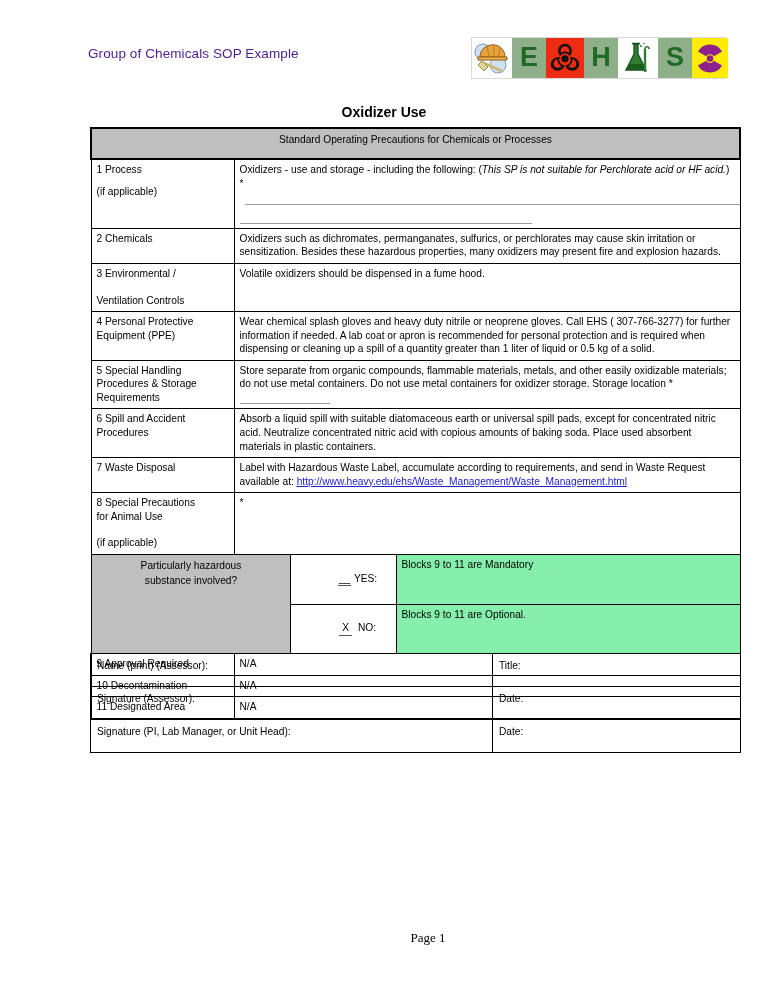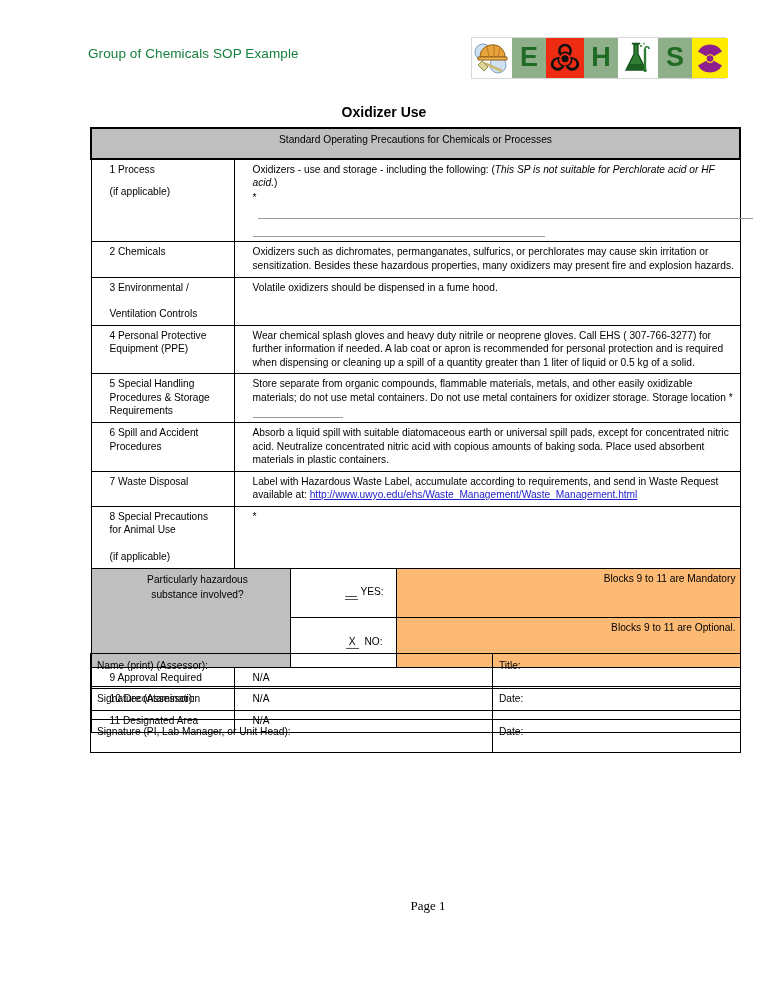--- a/index.html
+++ b/index.html
@@ -27,21 +27,21 @@
     top: 40px;
     left: 88px;
     width: 656px;
     height: 48px;
   }
   .doc-header-title {
     position: absolute;
     left: 0;
     top: 6px;
     font-size: 13.5px;
-    color: #15803d;
+    color: #4c1d95;
     letter-spacing: .1px;
     white-space: nowrap;
   }
 
   
   .ehs-logo {
     position: absolute;
     left: 383px;
     top: -3px;
     width: 255px;
@@ -93,21 +93,21 @@
     left: 90px;
     top: 127px;
     width: 651px;
     border-collapse: collapse;
     table-layout: fixed;
     font-size: 10.2px;
     line-height: 1.33;
   }
   .sop-table td {
     border: 1px solid #000000;
-    padding: 3px 4px 4px 18px;
+    padding: 3px 4px 4px 5px;
     vertical-align: top;
   }
   .banner-row td {
     background: #bfbfbf;
     text-align: center;
     border: 2px solid #000000;
     font-size: 10.2px;
     padding: 4px 4px 11px 4px;
   }
   .col-label { width: 143px; }
@@ -134,22 +134,22 @@
     line-height: 1.5;
   }
   .hz-opt-cell {
     background: #ffffff;
     text-align: center;
     vertical-align: middle;
     padding: 2px 4px;
     white-space: pre;
   }
   .hz-note-cell {
-    background: #fdba74;
-    text-align: right;
+    background: #86efac;
+    text-align: left;
     vertical-align: middle;
     padding: 2px 4px;
   }
   .mark-ul {
     display: inline-block;
     border-bottom: 1px solid #555555;
     min-width: 13px;
     text-align: center;
   }
 
@@ -171,21 +171,21 @@
     height: 20px;
   }
   .sig-left { width: 402px; }
   .sig-right { }
   .sig-indent { padding-left: 10px; }
 
   
   .footer {
     position: absolute;
     left: 0;
-    top: 898px;
+    top: 930px;
     width: 768px;
     text-align: center;
     font-family: "Liberation Serif", serif;
     font-size: 13px;
   }
   .footer-inner { display: inline-block; margin-left: 88px; }
 </style>
 </head>
 <body>
 
@@ -319,21 +319,21 @@
         <td class="col-label">
           <div>6  Spill and Accident</div>
           <div>Procedures</div>
         </td>
         <td colspan="3" class="body-cell">Absorb a liquid spill with suitable diatomaceous earth or universal spill pads, except for concentrated nitric acid. Neutralize concentrated nitric acid with copious amounts of baking soda. Place used absorbent materials in plastic containers.</td>
       </tr>
 
       <tr>
         <td class="col-label">7  Waste Disposal</td>
         <td colspan="3" class="body-cell">
-          <span>Label with Hazardous Waste Label, accumulate according to requirements, and send in Waste Request available at: </span><span class="link">http://www.uwyo.edu/ehs/Waste_Management/Waste_Management.html</span>
+          <span>Label with Hazardous Waste Label, accumulate according to requirements, and send in Waste Request available at: </span><span class="link">http://www.heavy.edu/ehs/Waste_Management/Waste_Management.html</span>
         </td>
       </tr>
 
       <tr>
         <td class="col-label">
           <div>8  Special Precautions</div>
           <div>for Animal Use</div>
           <div style="height:13px"></div>
           <div>(if applicable)</div>
         </td>

